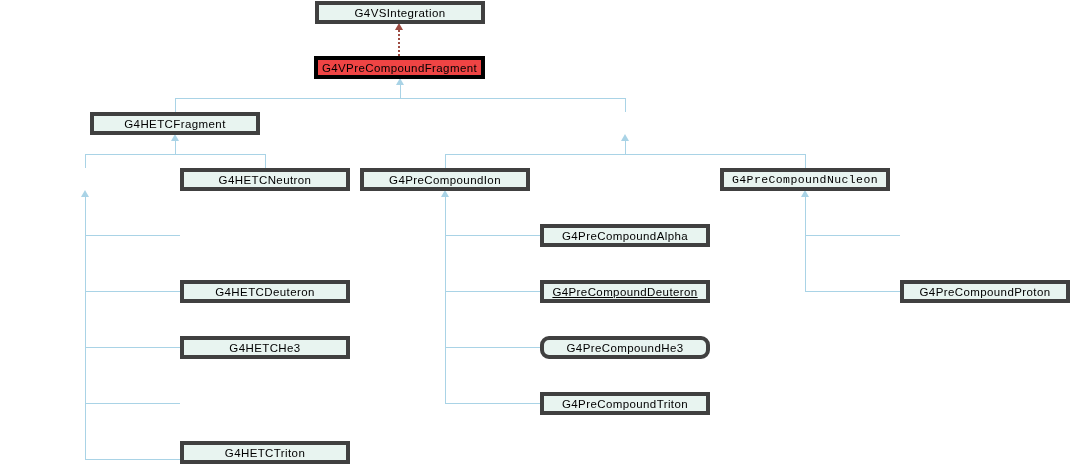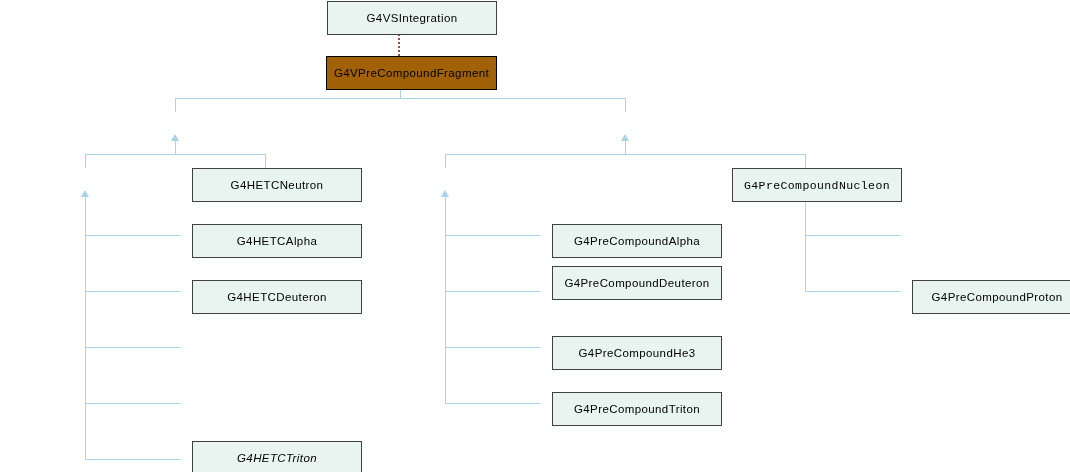--- a/index.html
+++ b/index.html
@@ -5,53 +5,52 @@
   html,body{margin:0;padding:0;background:#ffffff;}
   #canvas{
     position:relative;
     width:1070px;height:472px;
     background:#ffffff;
     font-family:"Liberation Sans",sans-serif;
     overflow:hidden;
   }
   .node{
     position:absolute;
-    width:170px;height:34px;
+    width:170px;height:23px;
     background:#e8f4f0;
-    border:1px solid #404040;
+    border:4px solid #404040;
     box-sizing:border-box;
     display:flex;align-items:center;justify-content:center;
     font-size:11.5px;color:#000000;
     letter-spacing:0.4px;
     white-space:nowrap;
     cursor:pointer;
-    margin-left:12px;
   }
   .node.current{
-    background:#a16207;
+    background:#ef4444;
     border-color:#000000;
     cursor:default;
   }
   
   .n0{left:315px;top:1px;}
   .n1{left:314px;top:56px;width:171px;}
   .n2{left:90px;top:112px;}
   .n3{left:540px;top:112px;}
   .n4{left:0px;top:168px;}
   .n5{left:180px;top:168px;}
   .n6{left:360px;top:168px;}
   .n7{left:720px;top:168px;font-family:Liberation Mono, monospace;}
   .n8{left:180px;top:224px;}
   .n9{left:180px;top:280px;}
   .n10{left:180px;top:336px;}
   .n11{left:180px;top:392px;}
-  .n12{left:180px;top:441px;font-style:italic;}
+  .n12{left:180px;top:441px;}
   .n13{left:540px;top:224px;}
-  .n14{left:540px;top:266px;}
-  .n15{left:540px;top:336px;}
+  .n14{left:540px;top:280px;text-decoration:underline;}
+  .n15{left:540px;top:336px;border-radius:9px;}
   .n16{left:540px;top:392px;}
   .n17{left:900px;top:224px;}
   .n18{left:900px;top:280px;}
 
   
   .h,.v{position:absolute;background:#a9d3e6;}
   .h{height:1px;}
   .v{width:1px;}
   .arrow-up{
     position:absolute;width:0;height:0;
@@ -154,24 +153,26 @@
   <div class="h e-f-h3"></div>
   <div class="h e-f-h4"></div>
 
   <div class="arrow-up e-g-arrow"></div>
   <div class="v e-g-v"></div>
   <div class="h e-g-h1"></div>
   <div class="h e-g-h2"></div>
 
   <div class="node n0">G4VSIntegration</div>
   <div class="node current n1">G4VPreCompoundFragment</div>
+  <div class="node n2">G4HETCFragment</div>
   <div class="node n5">G4HETCNeutron</div>
+  <div class="node n6">G4PreCompoundIon</div>
   <div class="node n7">G4PreCompoundNucleon</div>
-  <div class="node n8">G4HETCAlpha</div>
   <div class="node n9">G4HETCDeuteron</div>
+  <div class="node n10">G4HETCHe3</div>
   <div class="node n12">G4HETCTriton</div>
   <div class="node n13">G4PreCompoundAlpha</div>
   <div class="node n14">G4PreCompoundDeuteron</div>
   <div class="node n15">G4PreCompoundHe3</div>
   <div class="node n16">G4PreCompoundTriton</div>
   <div class="node n18">G4PreCompoundProton</div>
 
 </div>
 
 </body></html>

